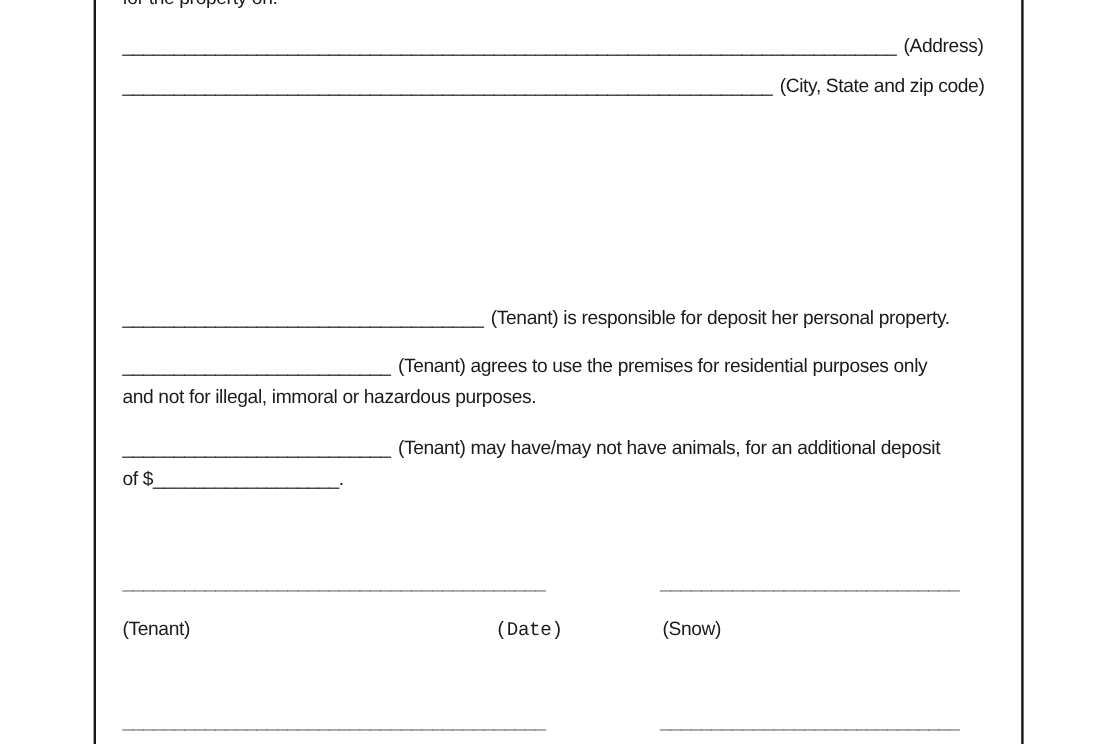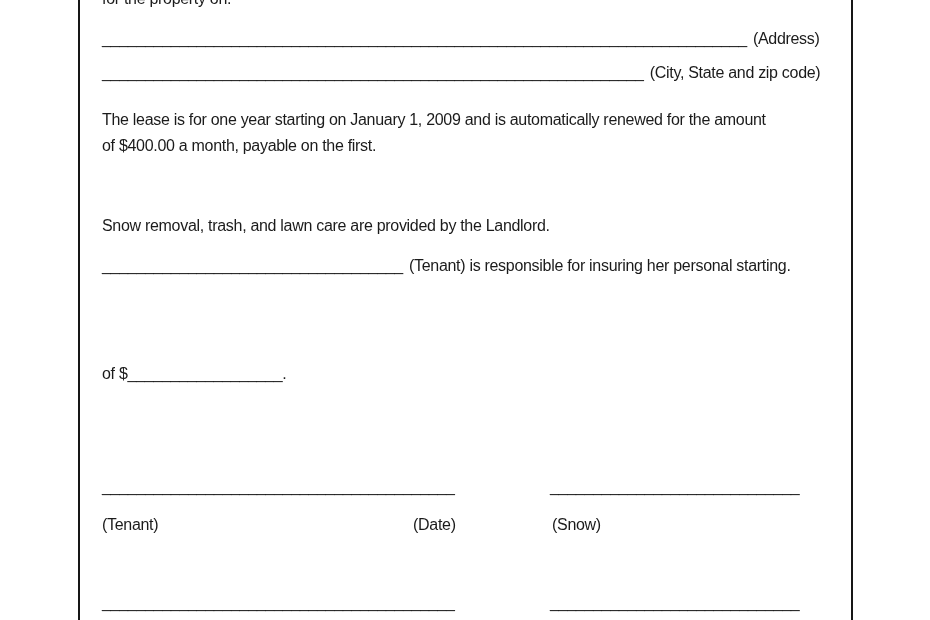--- a/index.html
+++ b/index.html
@@ -18,56 +18,60 @@
     overflow:hidden;
   }
   .ln{
     position:absolute; left:22px;
     white-space:nowrap;
     font-size:16px; line-height:26px;
     letter-spacing:-0.3px;
     color:#1b1b1b;
   }
   .gap{ margin-left:6px; }
-  .row{ width:727px; height:26px; }
+  .row{ width:727px; height:26px;font-weight:bold; }
   .row .seg-right{ position:absolute; left:448px; top:0; }
   .labels{ width:727px; height:26px; }
   .labels .lab-tenant{ position:absolute; left:0; top:0; }
-  .labels .lab-date{ position:absolute; left:311px; top:0; }
+  .labels .lab-date{ position:absolute; left:311px; top:0;font-family:Liberation Mono, monospace; }
   .labels .lab-phone{ position:absolute; left:450px; top:0; }
 </style>
 </head>
 <body>
 
 <div class="page">
 
   <div class="ln" style="top:-14px">for the property on:</div>
 
   <div class="ln" style="top:26px">
     <span>___________________________________________________________________________</span><span class="gap">(Address)</span>
   </div>
 
   <div class="ln" style="top:60px">
     <span>_______________________________________________________________</span><span class="gap">(City, State and zip code)</span>
   </div>
 
-  <div class="ln" style="top:107px">
-    <div>The lease is for one year starting on January 1, 2009 and is automatically renewed for the amount</div>
-    <div>of $400.00 a month, payable on the first.</div>
+
+
+
+  <div class="ln" style="top:253px">
+    <span>___________________________________</span><span class="gap">(Tenant) is responsible for deposit her personal property.</span>
   </div>
 
-
-  <div class="ln" style="top:213px">Snow removal, trash, and lawn care are provided by the Landlord.</div>
-
-  <div class="ln" style="top:253px">
-    <span>___________________________________</span><span class="gap">(Tenant) is responsible for insuring her personal starting.</span>
+  <div class="ln" style="top:293px">
+    <div>
+      <span>__________________________</span><span class="gap">(Tenant) agrees to use the premises for residential purposes only</span>
+    </div>
+    <div>and not for illegal, immoral or hazardous purposes.</div>
   </div>
 
-
   <div class="ln" style="top:361px">
+    <div>
+      <span>__________________________</span><span class="gap">(Tenant) may have/may not have animals, for an additional deposit</span>
+    </div>
     <div>
       <span>of $</span><span>__________________</span><span>.</span>
     </div>
   </div>
 
   <div class="ln row" style="top:474px">
     <span>_________________________________________</span>
     <span class="seg-right">_____________________________</span>
   </div>
 

